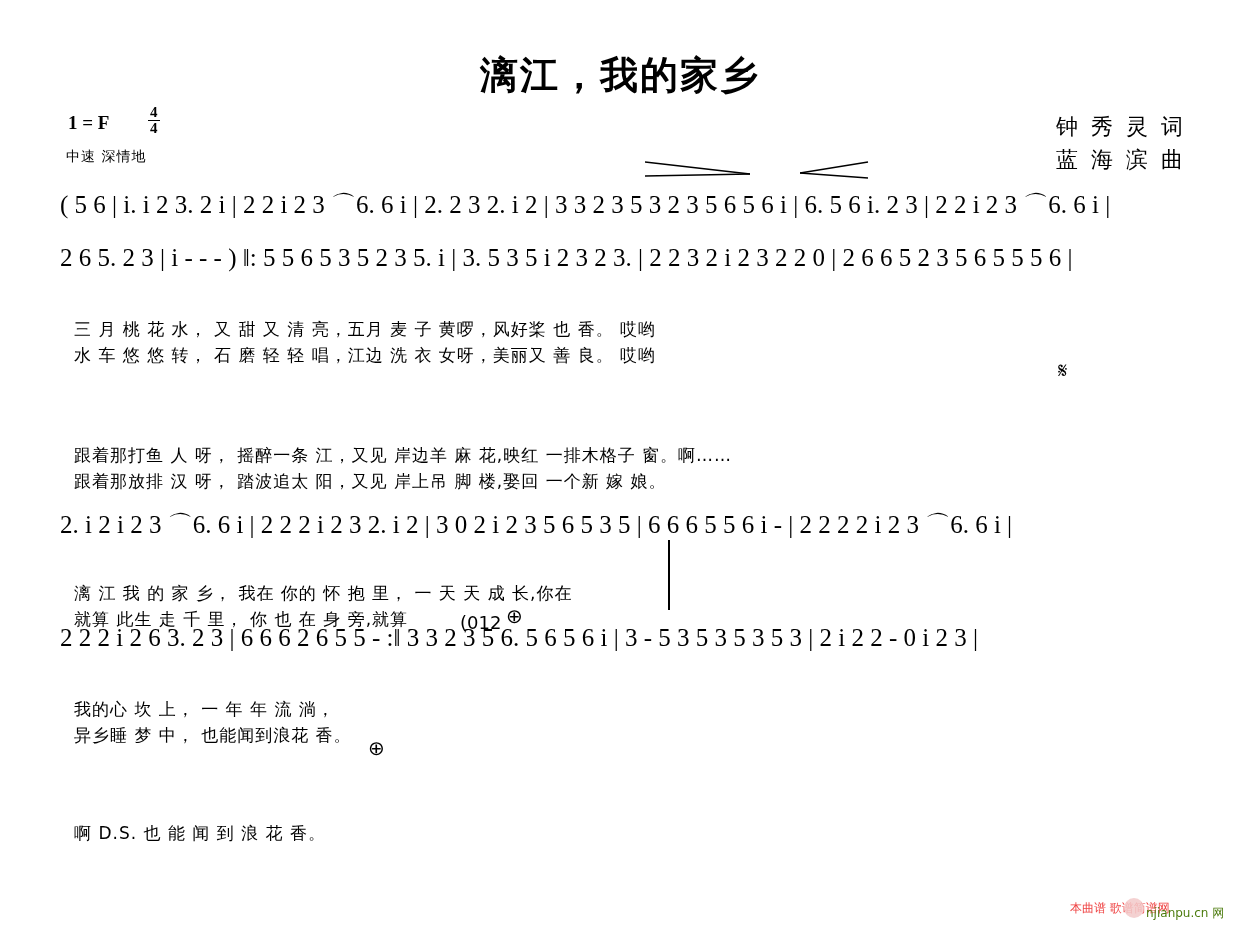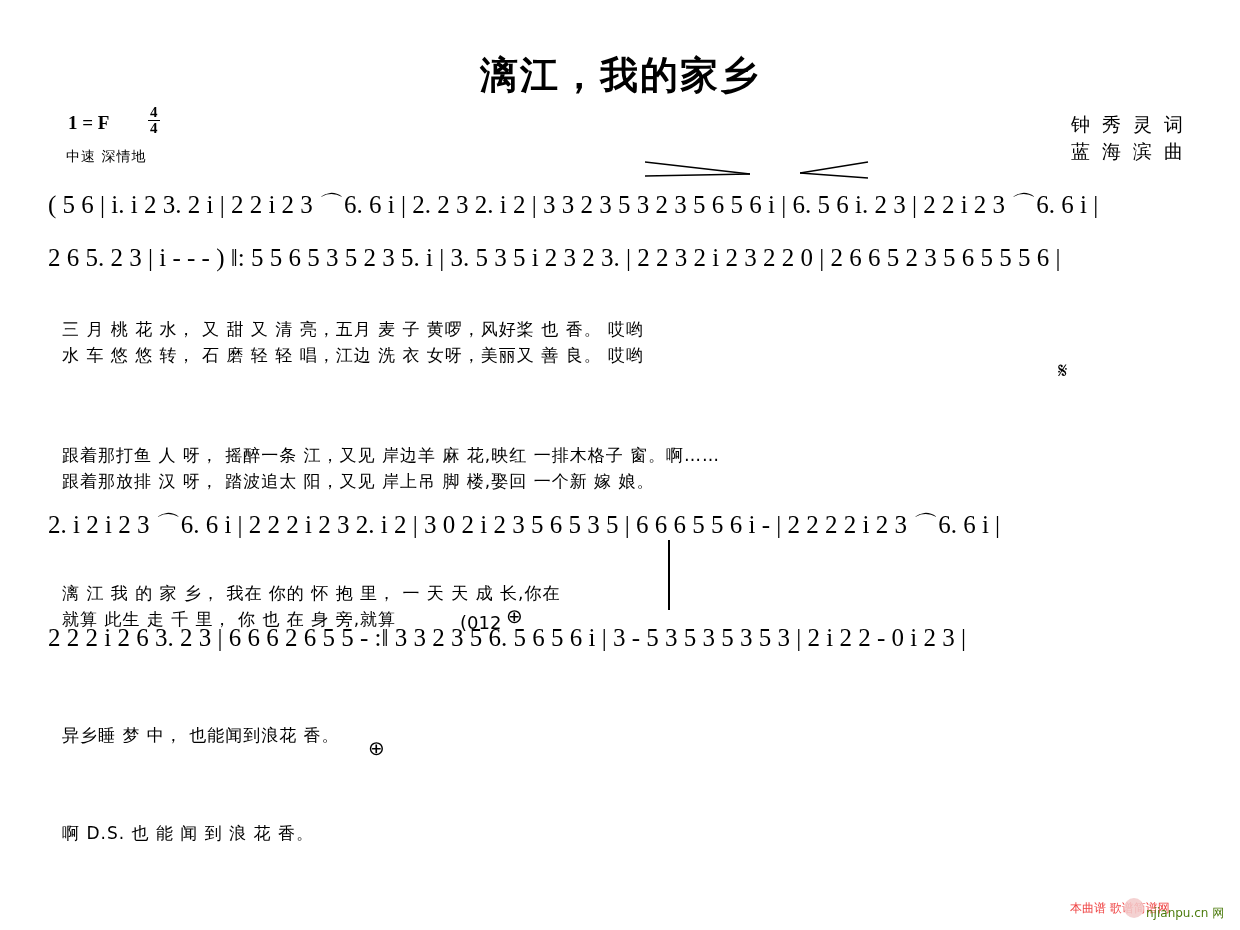--- a/index.html
+++ b/index.html
@@ -39,29 +39,29 @@
   .meter .den{display:block;padding:0 2px;}
   .tempo{
     position:absolute;left:66px;top:148px;
     font-family:"DejaVu Sans", sans-serif;
     font-size:14px;
     letter-spacing:1px;
   }
   .credit{
     position:absolute;right:62px;
     font-family:"DejaVu Sans", sans-serif;
-    font-size:19px;
+    font-size:22px;
     letter-spacing:3px;
     text-align:right;
   }
   .credit.c1{top:112px;}
-  .credit.c2{top:139px;margin-left:33px;}
+  .credit.c2{top:145px;margin-left:33px;}
 
   
-  .row{position:absolute;left:0;width:1104px;}
+  .row{position:absolute;left:12px;width:1104px;}
   .notes{
     position:absolute;left:48px;right:38px;
     font-family:"Liberation Serif", serif;
     font-size:25px;
     letter-spacing:0px;
     white-space:nowrap;
     font-weight:500;
   }
   .lyric{
     position:absolute;left:62px;right:38px;
@@ -147,20 +147,21 @@
   <div class="row" style="top:508px;height:110px;">
     <div class="notes">2. i 2 i 2 3 ⌒6. 6 i | 2 2 2 i 2 3 2. i 2 | 3 0 2 i 2 3 5 6 5 3 5 | 6 6 6 5 5 6 i - | 2 2 2 2 i 2 3 ⌒6. 6 i |</div>
     <div class="lyric" style="top:70px;">                                     就算 此生 走 千  里， 你 也 在 身   旁,就算</div>
     <div class="lyric" style="top:44px;">漓      江 我 的 家    乡，        我在 你的 怀 抱  里， 一 天 天 成   长,你在</div>
   </div>
 
   <div class="barline" style="left:668px;top:540px;height:70px;"></div>
 
   <div class="row" style="top:624px;height:110px;">
     <div class="notes">2 2 2 i 2 6 3. 2 3 | 6 6 6 2 6 5 5 - :‖ 3 3 2 3 5 6. 5 6 5 6 i | 3 - 5 3 5 3 5 3 5 3 | 2 i 2 2 - 0 i 2 3 |</div>
+    <div class="lyric" style="top:44px;">我的心 坎  上，   一 年 年 流   淌，</div>
     <div class="lyric" style="top:70px;">异乡睡 梦  中，   也能闻到浪花  香。</div>
   </div>
 
   <div class="seg-label" style="left:460px;top:612px;font-size:18px;">(012</div>
 
   <div class="seg-label" style="left:506px;top:604px;font-size:20px;">⊕</div>
 
   <div class="row" style="top:748px;height:80px;">
     <div class="lyric" style="top:44px;">啊  D.S. 也 能 闻  到  浪     花     香。</div>
   </div>

